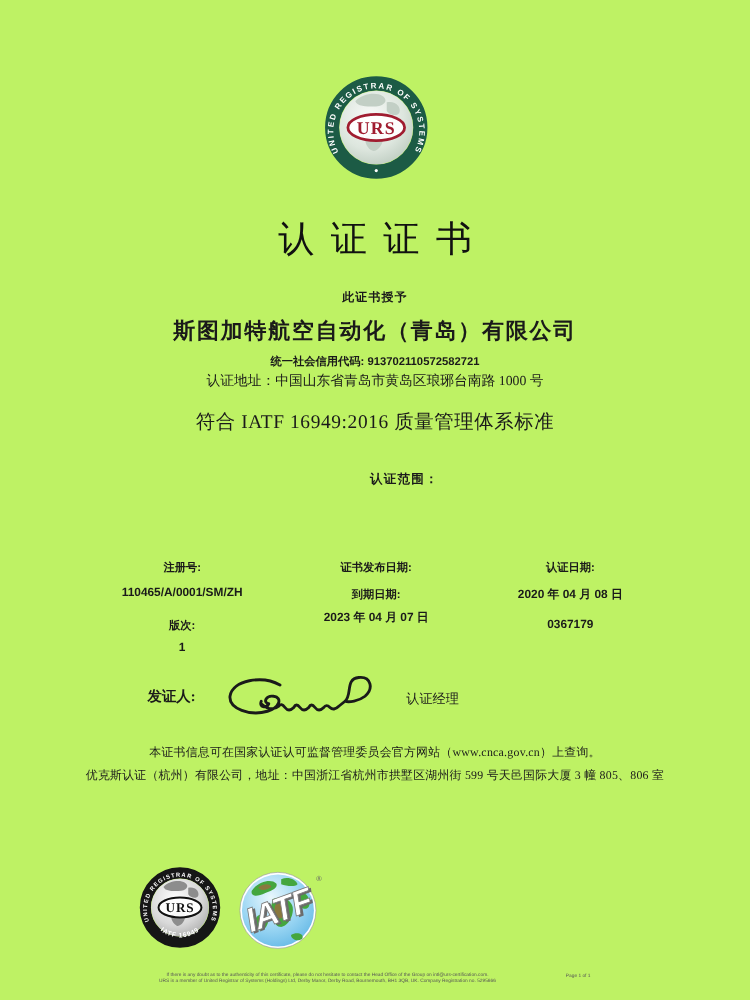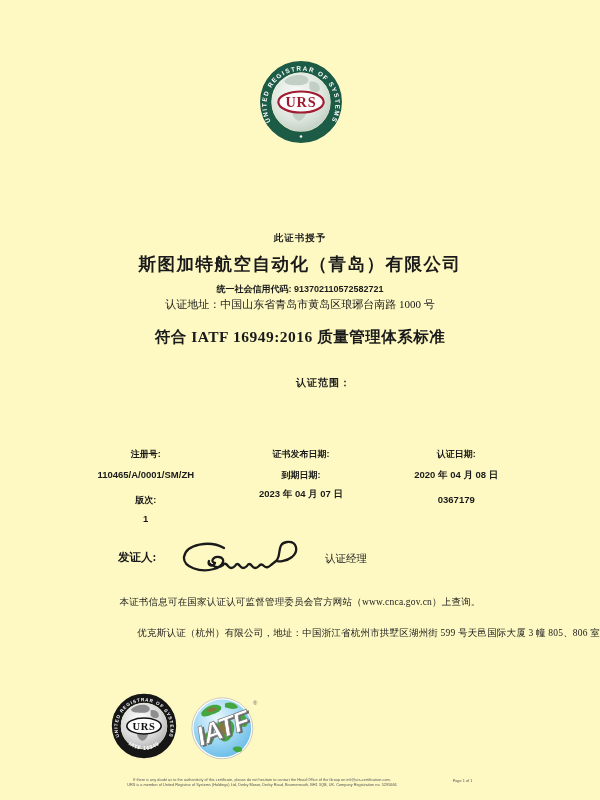--- a/index.html
+++ b/index.html
@@ -1,39 +1,39 @@
 <!DOCTYPE html>
 <html><head>
 <meta charset="utf-8">
 <style>
   html,body{margin:0;padding:0;background:#ffffff;}
   .page{
-    position:relative;width:600px;height:800px;background:#fef9c3;overflow:hidden;
+    position:relative;width:600px;height:800px;background:#bef264;overflow:hidden;
     font-family:"Liberation Serif","DejaVu Serif",serif;color:#1a1a1a;
   }
   .abs{position:absolute;}
   .center{left:0;right:0;text-align:center;}
   .cert-title{top:172px;font-size:29px;letter-spacing:13px;padding-left:13px;font-weight:500;color:#111;}
   .awarded{top:232px;font-size:9.5px;font-weight:bold;letter-spacing:1px;}
   .company{top:252px;font-size:17.5px;font-weight:600;letter-spacing:1.5px;}
   .credit{top:283px;font-size:9px;font-weight:bold;font-family:"Liberation Sans",sans-serif;}
   .cert-addr{top:297px;font-size:11px;font-weight:500;}
-  .standard{top:327px;font-size:15.5px;font-weight:bold;letter-spacing:0.5px;}
+  .standard{top:327px;font-size:15.5px;font-weight:normal;letter-spacing:0.5px;}
   .scope-label{top:376px;font-size:10px;font-weight:bold;letter-spacing:1px;margin-left:47px;}
   .scope-value{top:402px;font-size:17.5px;font-weight:500;letter-spacing:1.5px;}
   .details{top:448px;left:70px;width:462px;display:grid;grid-template-columns:1fr 1.05fr 1fr;
     font-family:"Liberation Sans",sans-serif;text-align:center;}
   .details .lbl{font-size:9px;font-weight:bold;height:21px;}
   .details .val{font-size:9.5px;font-weight:bold;height:25px;}
   .details .lbl2{font-size:9px;font-weight:bold;height:19px;}
   .details .val2{font-size:9.5px;font-weight:bold;}
   .issuer-label{left:118px;top:550px;font-size:11.5px;font-weight:bold;}
   .issuer-title{left:325px;top:552px;font-size:10.5px;}
   .cnca{top:596px;font-size:9.5px;letter-spacing:0.2px;}
-  .issuer-addr{top:627px;font-size:9.5px;letter-spacing:0.2px;text-align:right;}
+  .issuer-addr{top:614px;font-size:9.5px;letter-spacing:0.2px;}
   .fineprint{left:-48px;top:778px;width:620px;text-align:center;font-size:7px;line-height:8.5px;
     color:#555;transform:scale(0.55);transform-origin:top center;font-family:"Liberation Sans",sans-serif;}
   .pagenum{left:400px;top:779px;width:125px;text-align:center;font-size:7px;color:#555;
     transform:scale(0.55);transform-origin:top center;font-family:"Liberation Sans",sans-serif;}
   svg text{font-family:"Liberation Sans",sans-serif;}
   svg .serif{font-family:"Liberation Serif","DejaVu Serif",serif;}
 </style>
 </head>
 <body>
 
@@ -56,20 +56,21 @@
       <path d="M40 58 C44 52 54 52 56 58 C58 66 50 74 46 72 C42 70 38 64 40 58 Z"></path>
     </g>
     <ellipse cx="50" cy="50" rx="27" ry="12.5" fill="#ffffff" fill-opacity="0.92" stroke="#a01c30" stroke-width="2.6"></ellipse>
     <text class="serif" x="50" y="56" text-anchor="middle" font-size="17" font-weight="bold" fill="#a01c30" letter-spacing="1">URS</text>
     <text font-size="7.6" font-weight="bold" fill="#ffffff" letter-spacing="1.6">
       <textPath href="#arcTopGreen" startOffset="50%" text-anchor="middle">UNITED REGISTRAR OF SYSTEMS</textPath>
     </text>
     <circle cx="50" cy="91" r="1.5" fill="#ffffff"></circle>
   </svg>
 
+  <div class="abs center cert-title">认证证书</div>
 
   <div class="abs center awarded">此证书授予</div>
 
   <div class="abs center company">斯图加特航空自动化（青岛）有限公司</div>
 
   <div class="abs center credit">
     <span>统一社会信用代码:</span>
     <span>913702110572582721</span>
   </div>
 

